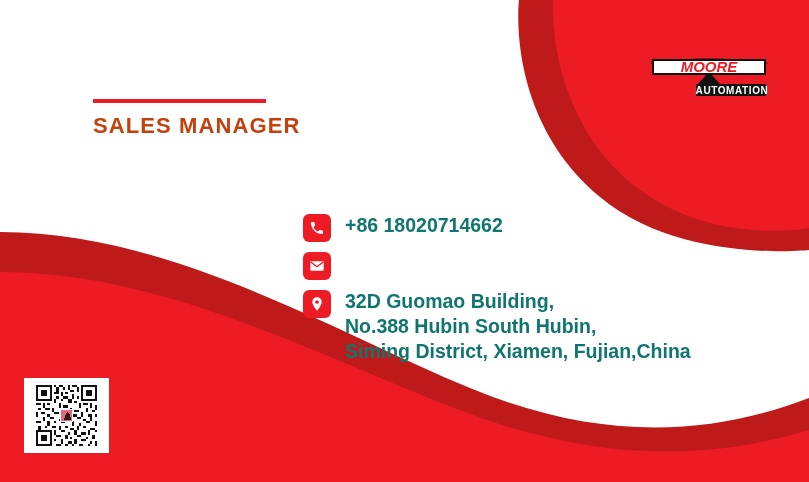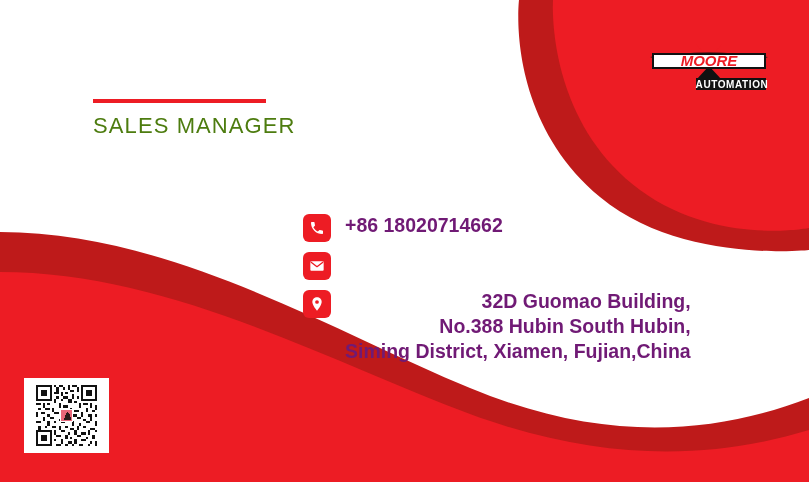--- a/index.html
+++ b/index.html
@@ -43,22 +43,22 @@
   }
   .rule {
     width: 173px;
     height: 4px;
     background: #ED1C24;
     margin: 21px 0 0 59px;
   }
   .job-title {
     margin: 10px 0 0 59px;
     font-size: 22px;
-    font-weight: normal;
-    color: #4d7c0f;
+    font-weight: bold;
+    color: #c2410c;
     letter-spacing: 1.1px;
     white-space: nowrap;
   }
 
   
   .contact-block {
     position: absolute;
     left: 303px;
     top: 213px;
     width: 480px;
@@ -78,32 +78,31 @@
     display: flex;
     align-items: center;
     justify-content: center;
     margin-top: 1px;
   }
   .badge svg { display: block; }
   .contact-text {
     margin-left: 14px;
     font-size: 19.5px;
     font-weight: bold;
-    color: #701a75;
+    color: #0f766e;
     line-height: 1.28;
     white-space: nowrap;
-    text-align: right;
   }
   .contact-text .addr-line { display: block; }
 
   
   .logo {
     position: absolute;
     left: 648px;
-    top: 44px;
+    top: 50px;
     width: 122px;
     height: 50px;
   }
   .logo svg { display: block; }
 
   
   .qr {
     position: absolute;
     left: 24px;
     top: 378px;

